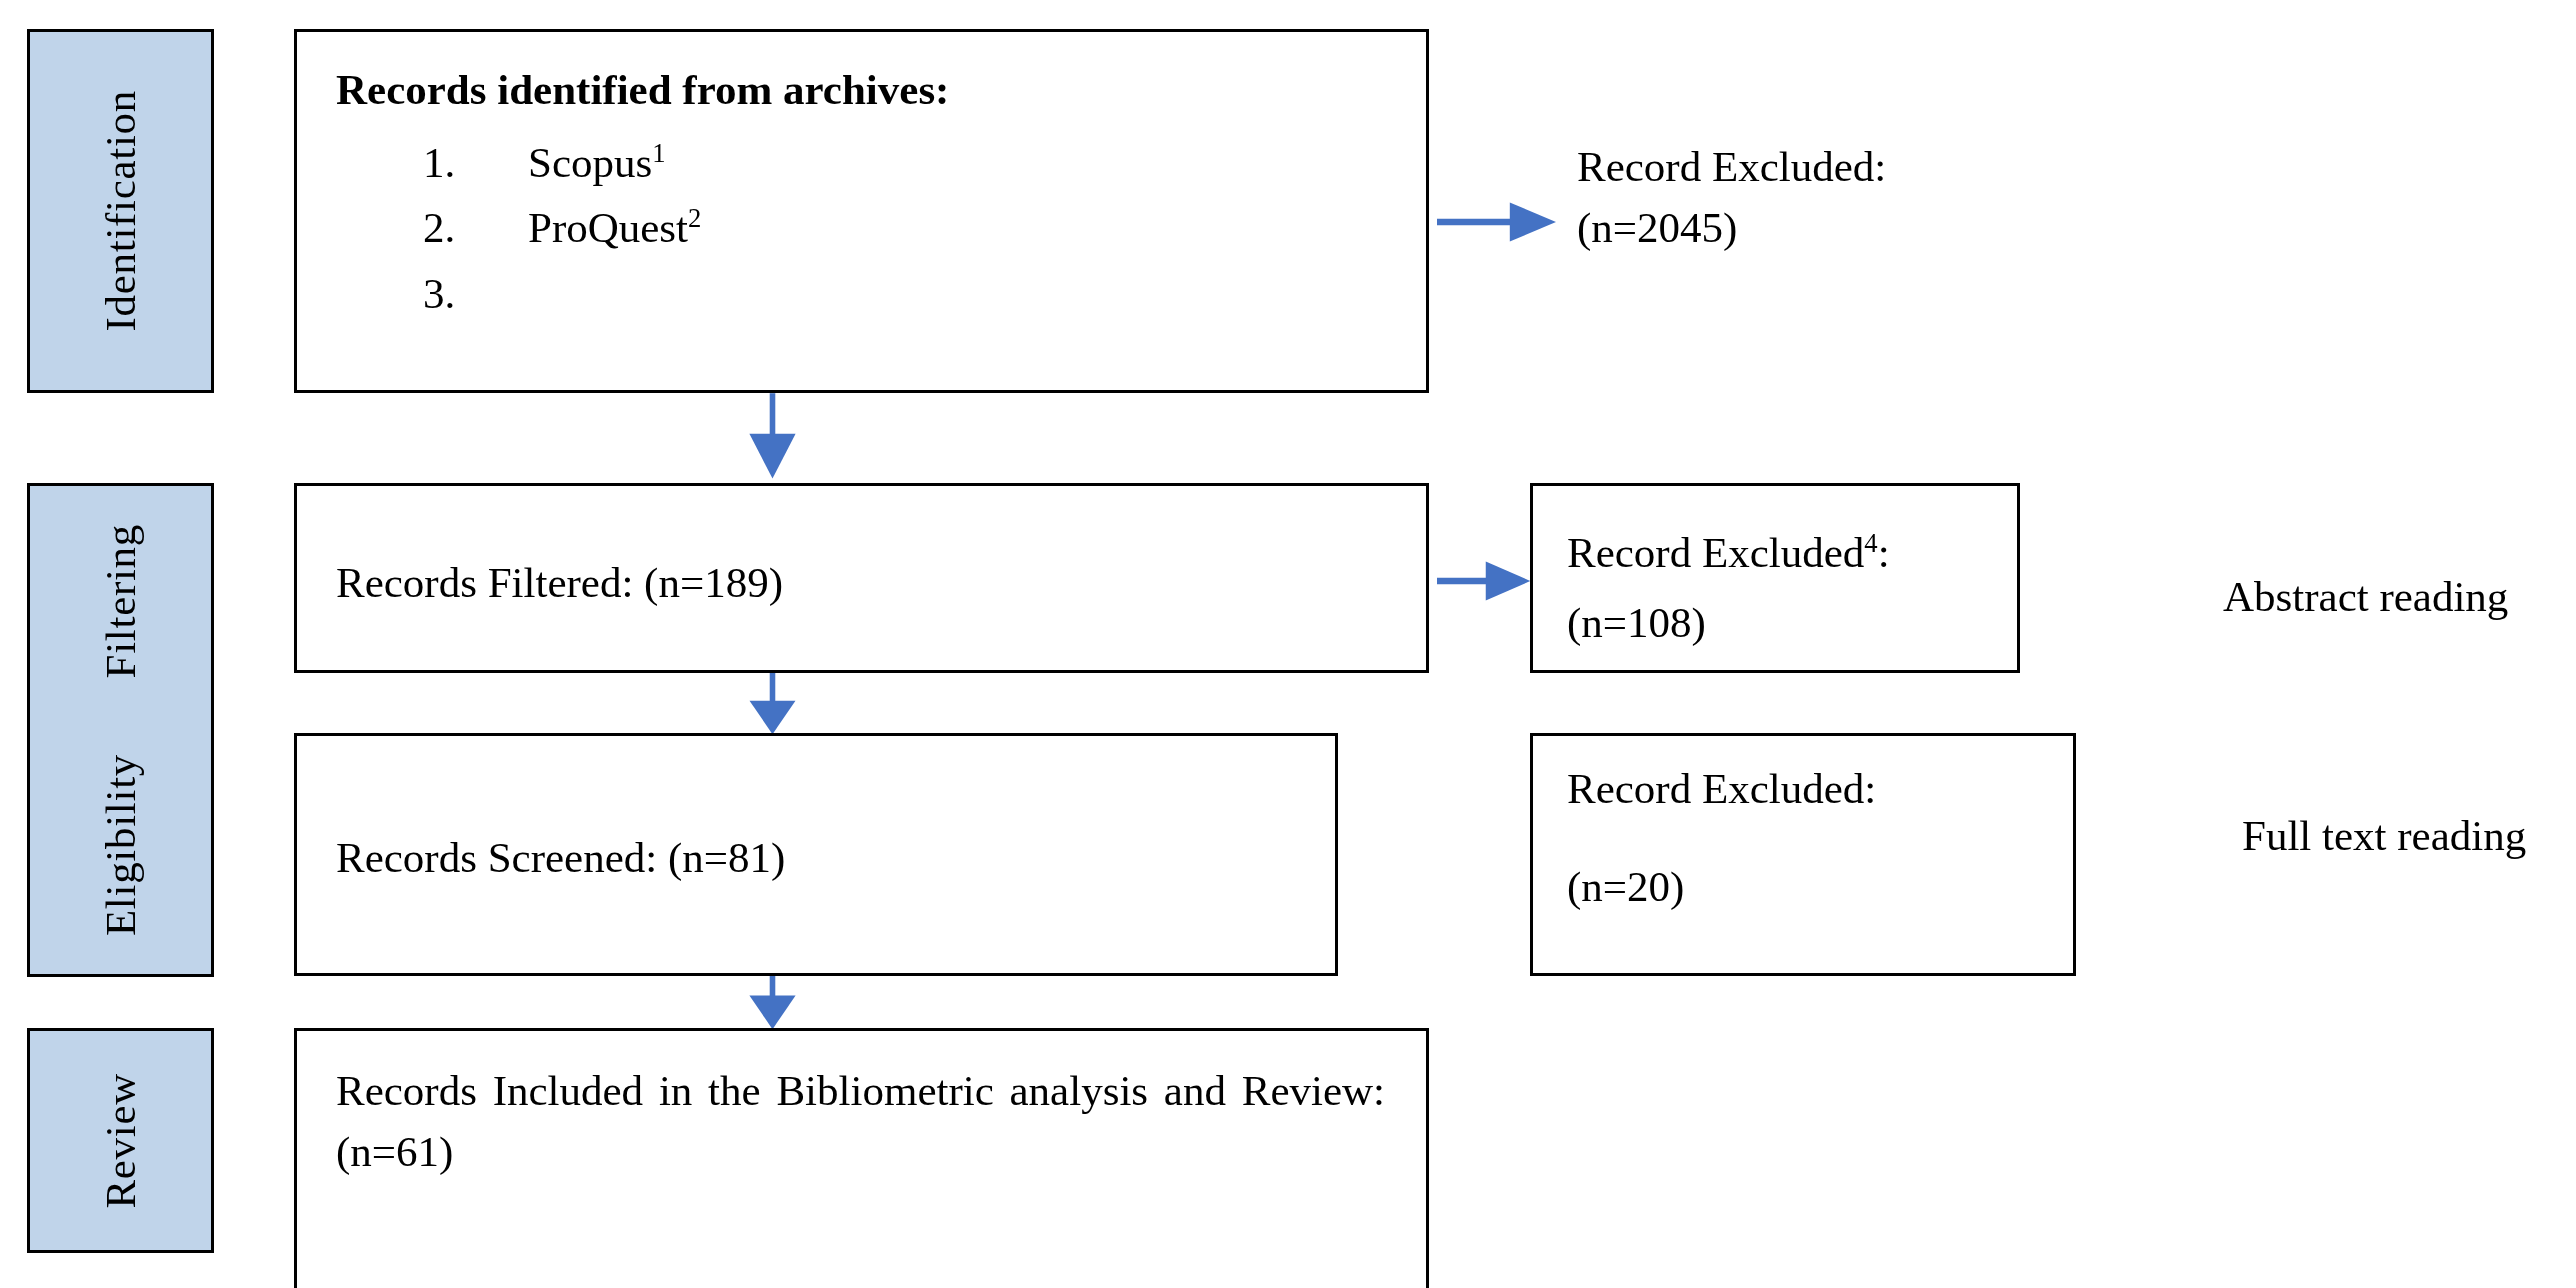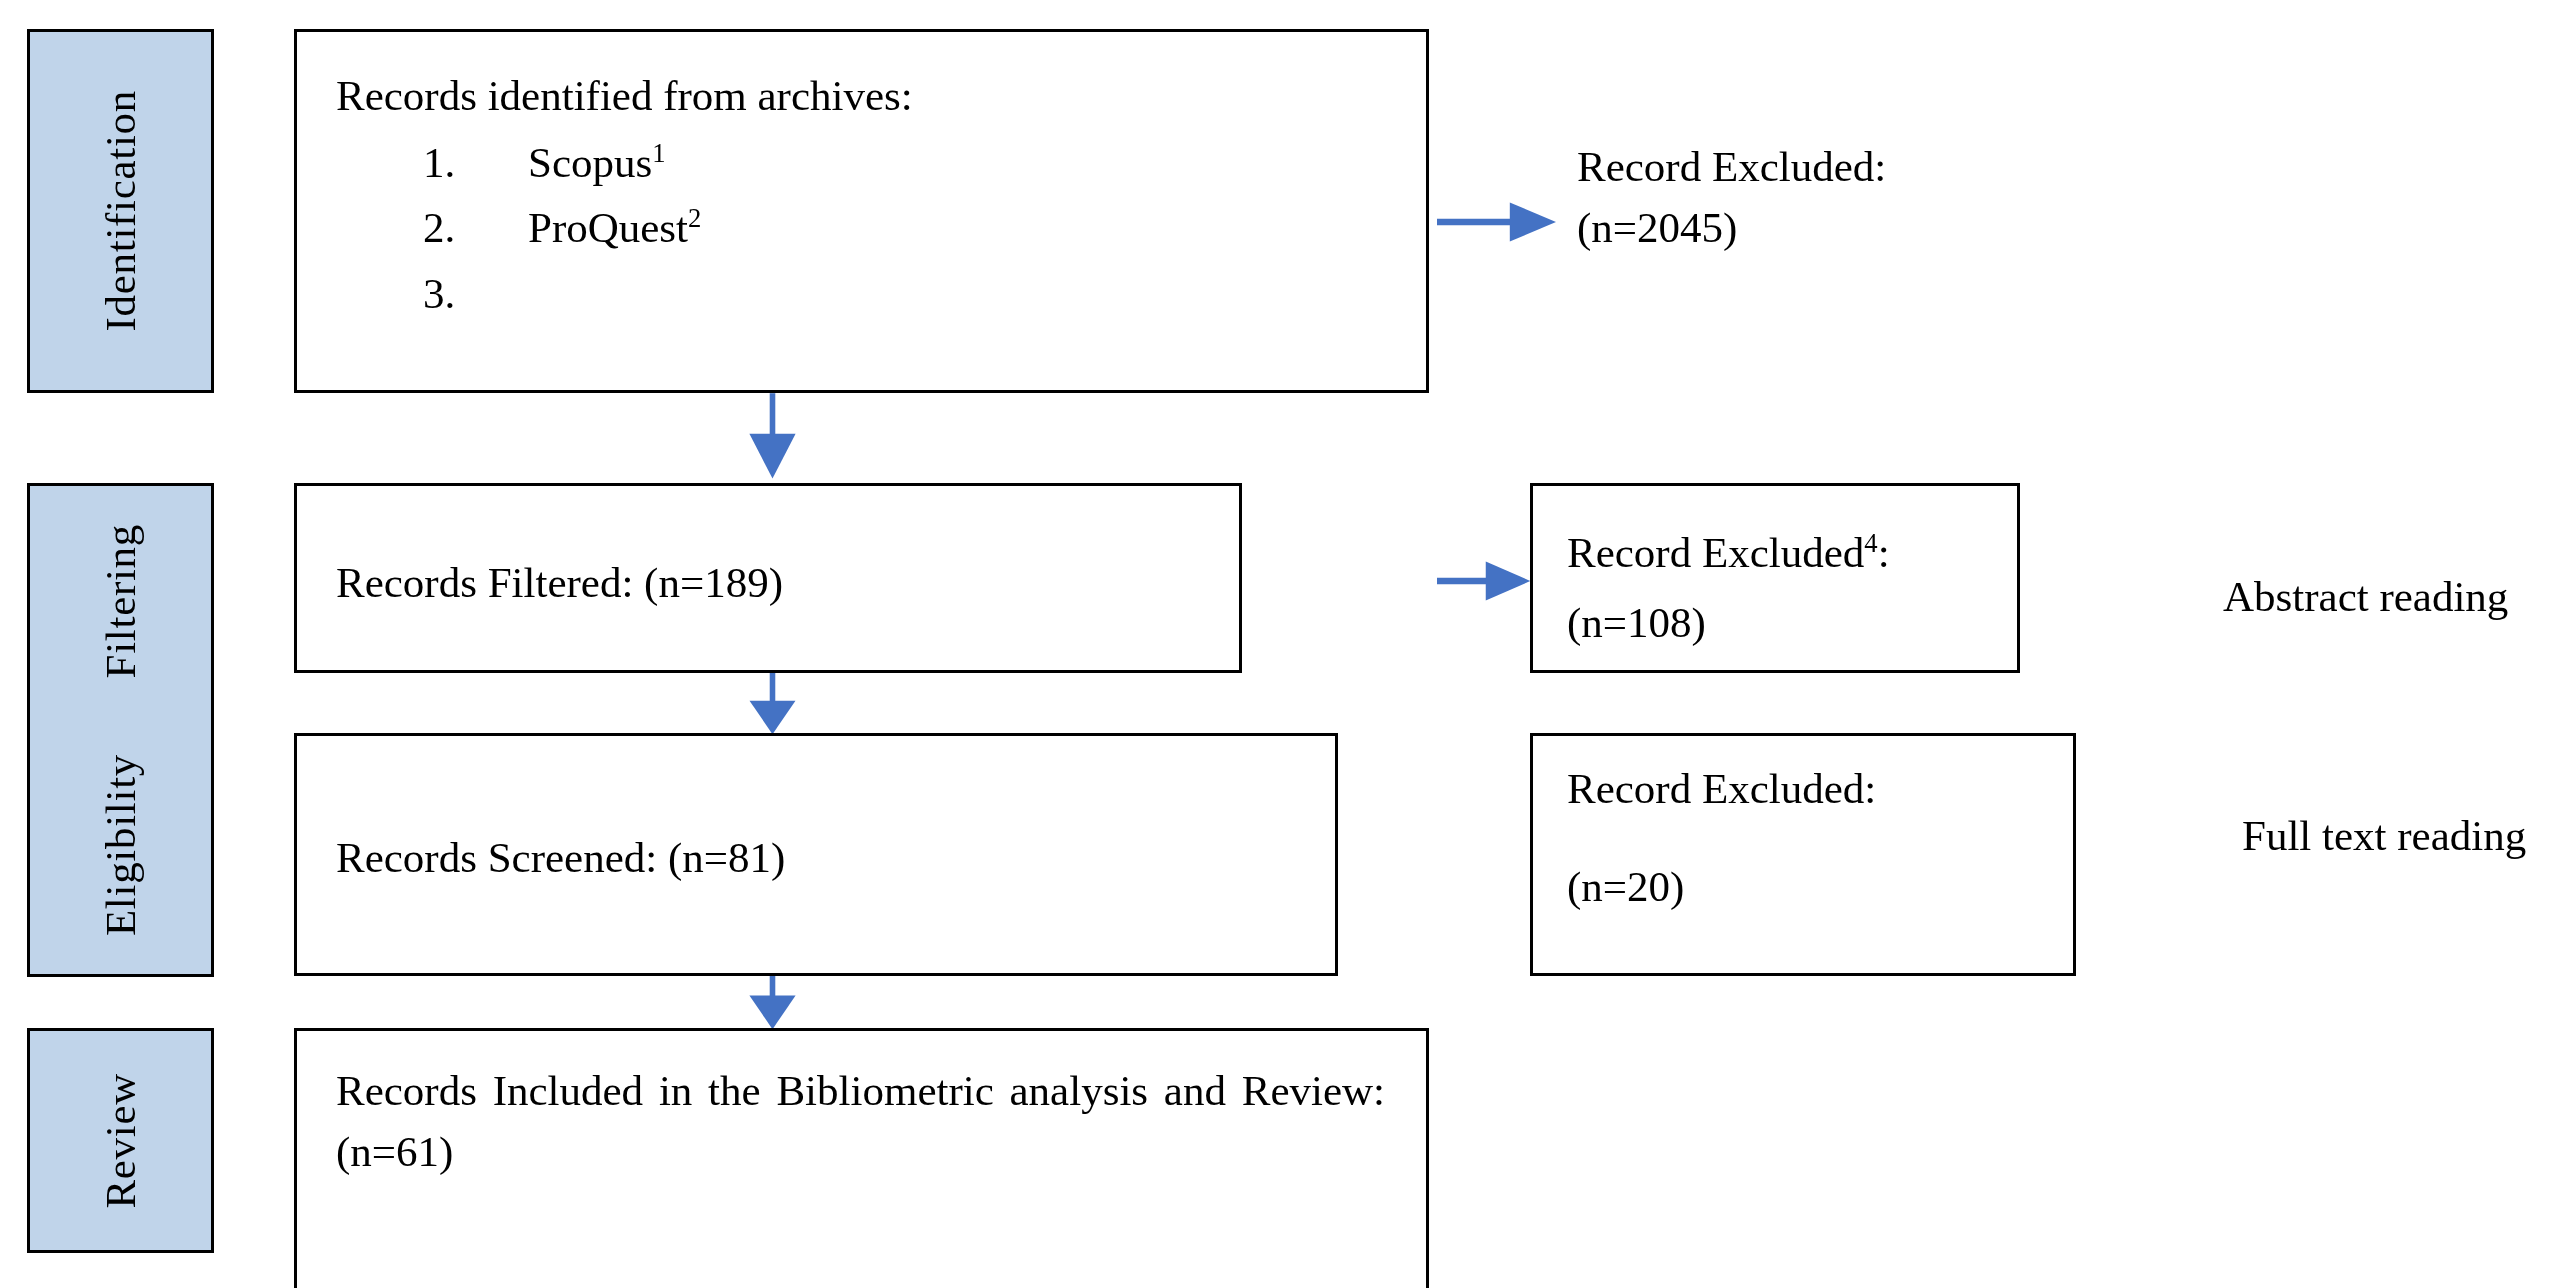--- a/index.html
+++ b/index.html
@@ -113,21 +113,21 @@
   <div class="stage-stack" style="left:26.6px; top:483px; width:187px; height:494px;">
     <span class="stage-label">Filtering</span>
     <span class="stage-label">Eligibility</span>
   </div>
 
   <div class="stage-box" style="left:26.6px; top:1028px; width:187px; height:225px;">
     <span class="stage-label">Review</span>
   </div>
 
   <div class="node-box" style="left:294px; top:29px; width:1135px; height:364px;">
-    <div class="node-text" style="left:39px; top:33px;">Records identified from archives:</div>
+    <div class="node-text" style="left:39px; top:27px;font-weight:bold;">Records identified from archives:</div>
     <ul class="ol-list" style="position:absolute; left:126px; top:98px;">
       <li>
         <span class="ol-num">1.</span>
         <span><span>Scopus</span><sup>1</sup></span>
       </li>
       <li>
         <span class="ol-num">2.</span>
         <span><span>ProQuest</span><sup>2</sup></span>
       </li>
       <li>
@@ -150,21 +150,21 @@
     <div>(n=2045)</div>
   </div>
 
   <div class="arrow" style="left:741px; top:393px; width:63px; height:90px;">
     <svg width="63" height="90" viewBox="0 0 90 128">
       <line x1="45" y1="0" x2="45" y2="62" stroke="#4472C4" stroke-width="8"></line>
       <polygon points="12,58 78,58 45,122" fill="#4472C4"></polygon>
     </svg>
   </div>
 
-  <div class="node-box" style="left:294px; top:483px; width:948px; height:190px;">
+  <div class="node-box" style="left:294px; top:483px; width:1135px; height:190px;">
     <div class="node-text" style="left:39px; top:66px;">Records Filtered: (n=189)</div>
   </div>
 
   <div class="arrow" style="left:1437px; top:553px; width:101px; height:56px;">
     <svg width="101" height="56" viewBox="0 0 145 80">
       <line x1="0" y1="40" x2="78" y2="40" stroke="#4472C4" stroke-width="9"></line>
       <polygon points="70,12 134,40 70,68" fill="#4472C4"></polygon>
     </svg>
   </div>
 

